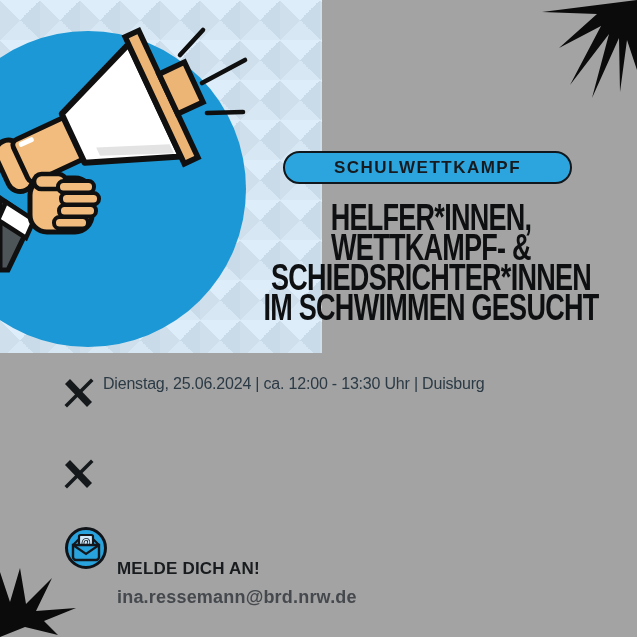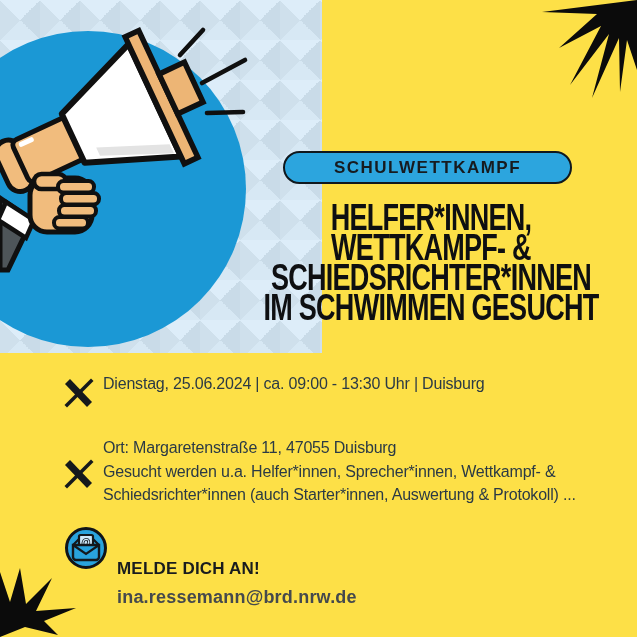--- a/index.html
+++ b/index.html
@@ -1,19 +1,19 @@
 <!DOCTYPE html>
 <html><head>
 <meta charset="utf-8">
 <style>
   html,body{margin:0;padding:0;background:#e8eef2;}
   *{box-sizing:border-box;}
   #poster{
     position:relative;width:637px;height:637px;margin:0 auto;
-    background:#fde047;overflow:hidden;
+    background:#a3a3a3;overflow:hidden;
     font-family:"Liberation Sans","DejaVu Sans",sans-serif;
   }
   
   .pattern{
     position:absolute;left:0;top:0;width:322px;height:353px;
     background-color:#d9eaf7;
     background-image:conic-gradient(from 45deg at 50% 50%,
        #c9dbe8 0deg 90deg, #d7e8f4 90deg 180deg,
        #cfe0ec 180deg 270deg, #ddedf9 270deg 360deg);
     background-size:40px 40px;
@@ -109,28 +109,23 @@
   <svg class="xmark m1" viewBox="0 0 36 36" aria-hidden="true">
     <path d="M5,10 L10,5 L32,28 L27,33 Z" fill="#15191c"></path>
     <path d="M31,4.5 L33.5,7 L7,33.5 L4.5,31 Z" fill="#15191c"></path>
   </svg>
   <svg class="xmark m2" viewBox="0 0 36 36" aria-hidden="true">
     <path d="M5,10 L10,5 L32,28 L27,33 Z" fill="#15191c"></path>
     <path d="M31,4.5 L33.5,7 L7,33.5 L4.5,31 Z" fill="#15191c"></path>
   </svg>
 
   <div class="bullet-text b1">
-    <div>Dienstag, 25.06.2024 | ca. 09:00 - 13:30 Uhr | Duisburg</div>
+    <div>Dienstag, 25.06.2024 | ca. 12:00 - 13:30 Uhr | Duisburg</div>
   </div>
 
-  <div class="bullet-text b2">
-    <div>Ort: Margaretenstraße 11, 47055 Duisburg</div>
-    <div>Gesucht werden u.a. Helfer*innen, Sprecher*innen, Wettkampf- &amp;</div>
-    <div>Schiedsrichter*innen (auch Starter*innen, Auswertung &amp; Protokoll) ...</div>
-  </div>
 
   <svg class="mail-badge" width="46" height="46" viewBox="0 0 46 46" aria-hidden="true">
     <circle cx="23" cy="23" r="19.5" fill="#29a3dd" stroke="#101418" stroke-width="3"></circle>
     <rect x="16" y="10" width="14" height="16" rx="1.5" fill="#cfe9fa" stroke="#14181c" stroke-width="2.2"></rect>
     <text x="23" y="21" font-size="10" font-weight="bold" fill="#14181c" text-anchor="middle" font-family="Liberation Sans, DejaVu Sans, sans-serif">@</text>
     <path d="M10,20 L16,14 M36,20 L30,14" stroke="#14181c" stroke-width="2.2" fill="none"></path>
     <path d="M10,20 L36,20 L36,32 a3,3 0 0 1 -3,3 L13,35 a3,3 0 0 1 -3,-3 Z" fill="#29a3dd" stroke="#14181c" stroke-width="2.4"></path>
     <path d="M10,20 L23,29 L36,20" fill="none" stroke="#14181c" stroke-width="2.2"></path>
   </svg>
   <div class="cta">MELDE DICH AN!</div>

